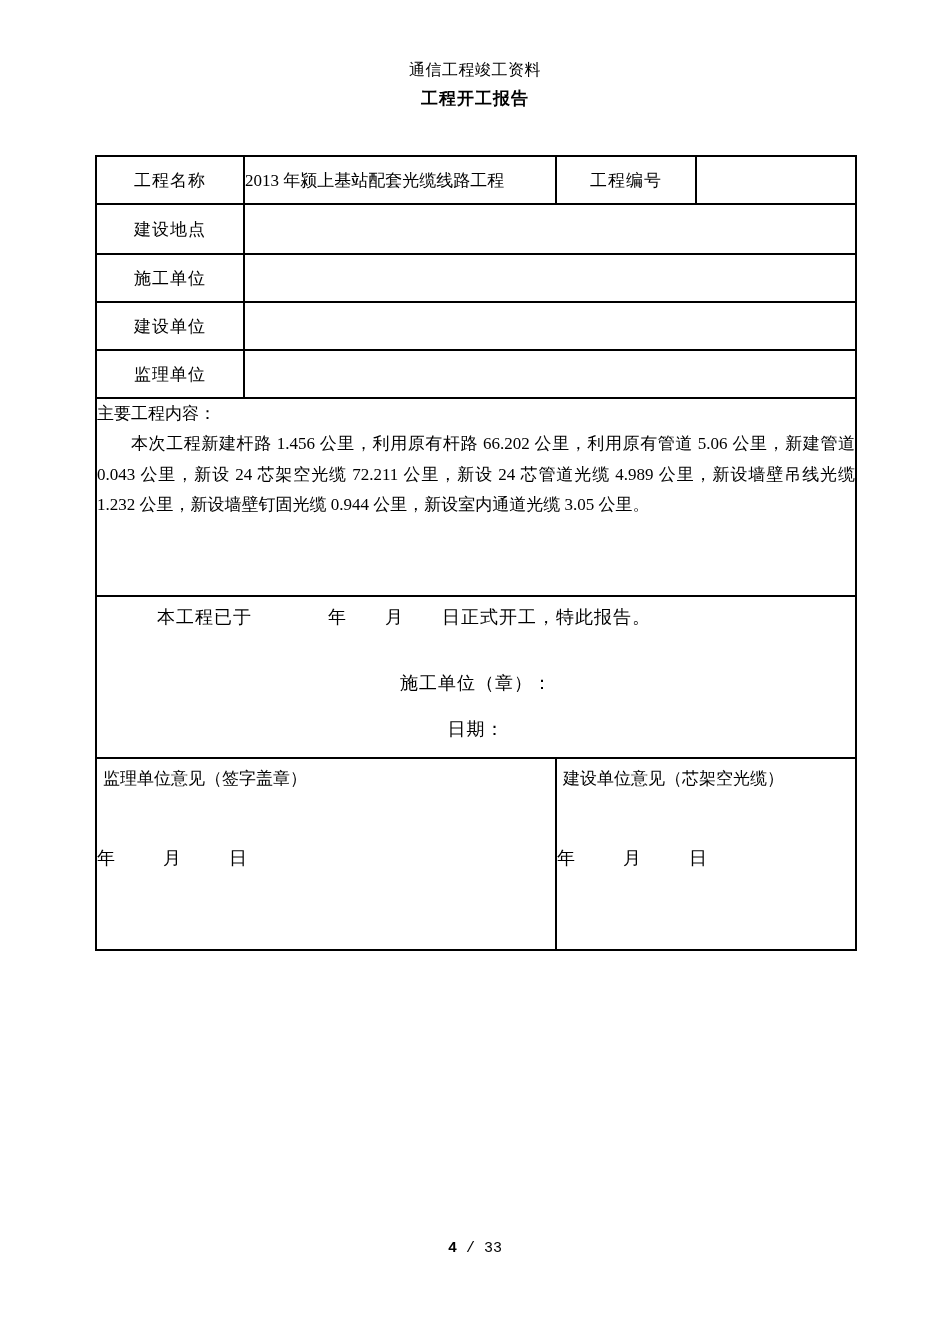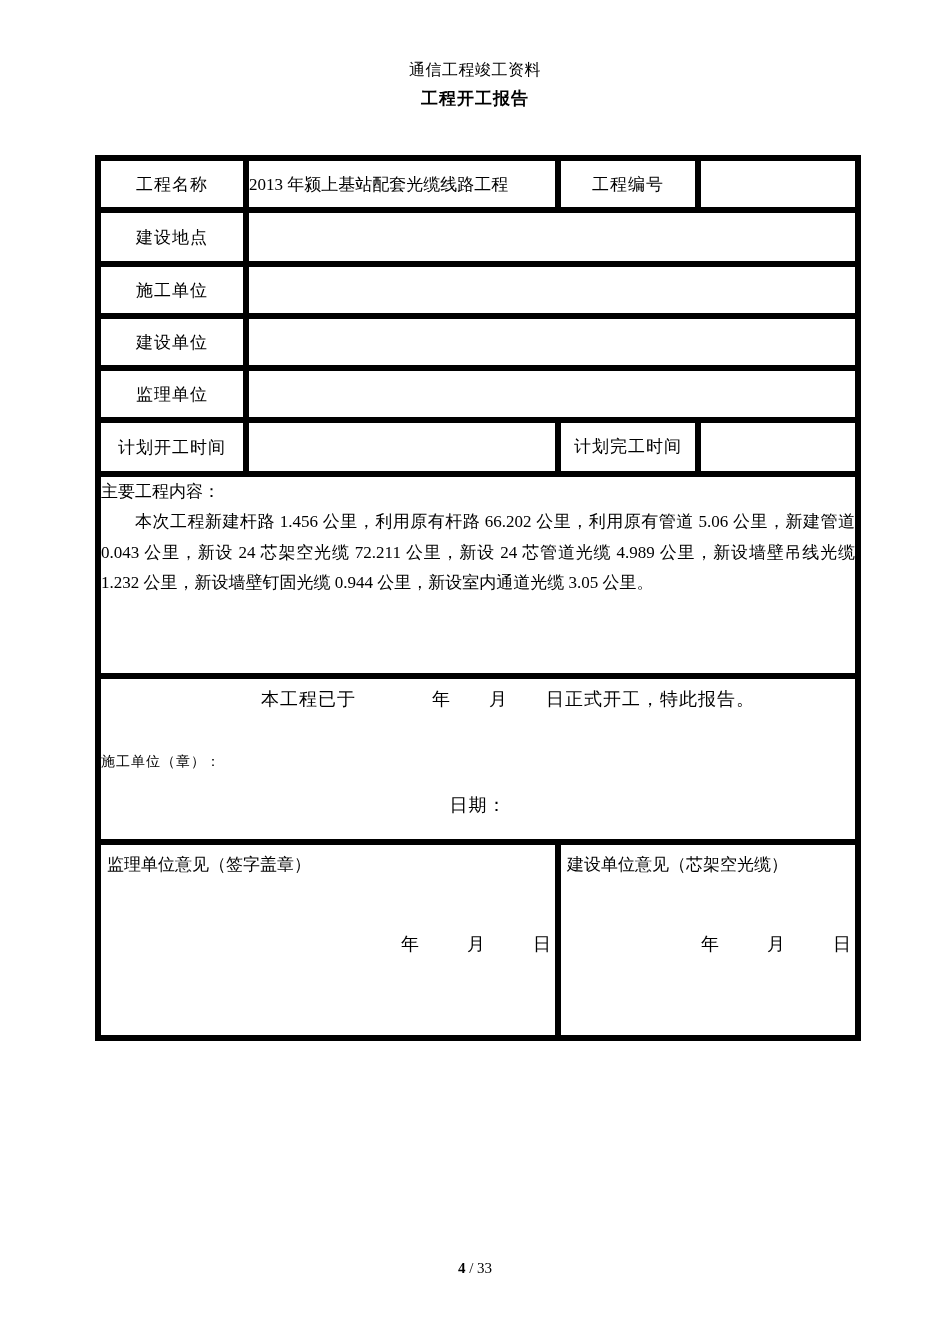--- a/index.html
+++ b/index.html
@@ -42,21 +42,21 @@
 
   table.form {
     border-collapse: collapse;
     table-layout: fixed;
     position: absolute;
     left: 95px;
     top: 155px;
     width: 760px;
   }
   table.form td {
-    border: 6px solid #000000;
+    border: 2px solid #000000;
     padding: 0;
     vertical-align: top;
     font-size: 17px;
   }
   .lbl {
     text-align: center;
     vertical-align: middle !important;
     font-size: 18px;
     letter-spacing: 1px;
   }
@@ -93,57 +93,56 @@
   .h-prepare { height: 182px; }
   .h-declare { height: 160px; }
   .h-opinion { height: 190px; }
 
   .declare-line {
     display: block;
     padding-left: 60px;
     padding-top: 8px;
     font-size: 18px;
     letter-spacing: 1px;
-    text-align: center;
   }
   .sign-line {
     display: block;
+    text-align: center;
     padding-top: 42px;
-    font-size: 14px;
+    font-size: 18px;
     letter-spacing: 1px;
   }
   .date-line {
     display: block;
     text-align: center;
     padding-top: 22px;
     font-size: 18px;
     letter-spacing: 1px;
   }
   .opinion-title {
     display: block;
     font-size: 17px;
     padding: 8px 0 0 6px;
   }
   .opinion-date {
     display: block;
-    text-align: right;
+    text-align: left;
     font-size: 18px;
     padding-top: 56px;
     letter-spacing: 4px;
   }
 
   .footer {
     position: absolute;
     left: 0;
     right: 0;
     top: 1240px;
     text-align: center;
     font-size: 15px;
-    font-family: Liberation Serif, serif;
-    margin-top: 20px;
+    font-family: Liberation Mono, monospace;
   }
   .footer .pnum { font-weight: bold; }
 </style>
 </head>
 <body>
 
 <div class="page">
 
   <div class="doc-header">
     <div class="line1">通信工程竣工资料</div>
@@ -174,28 +173,20 @@
         <td class="val" colspan="4"></td>
       </tr>
       <tr class="r-unit">
         <td class="lbl">建设单位</td>
         <td class="val" colspan="4"></td>
       </tr>
       <tr class="r-unit">
         <td class="lbl">监理单位</td>
         <td class="val" colspan="4"></td>
       </tr>
-      <tr class="r-plan">
-        <td class="lbl">计划开工时间</td>
-        <td class="val" colspan="2"></td>
-        <td class="lbl">
-          <span class="lbl-wrap">计划完工时间</span>
-        </td>
-        <td class="val"></td>
-      </tr>
       <tr>
         <td class="content-cell h-content" colspan="5">
           <span class="content-title">主要工程内容：</span>
           <span class="content-body">本次工程新建杆路 1.456 公里，利用原有杆路 66.202 公里，利用原有管道 5.06 公里，新建管道 0.043 公里，新设 24 芯架空光缆 72.211 公里，新设 24 芯管道光缆 4.989 公里，新设墙壁吊线光缆 1.232 公里，新设墙壁钉固光缆 0.944 公里，新设室内通道光缆 3.05 公里。</span>
         </td>
       </tr>
       <tr>
         <td class="h-declare" colspan="5">
           <span class="declare-line">本工程已于　　　　年　　月　　日正式开工，特此报告。</span>
           <span class="sign-line">施工单位（章）：</span>

